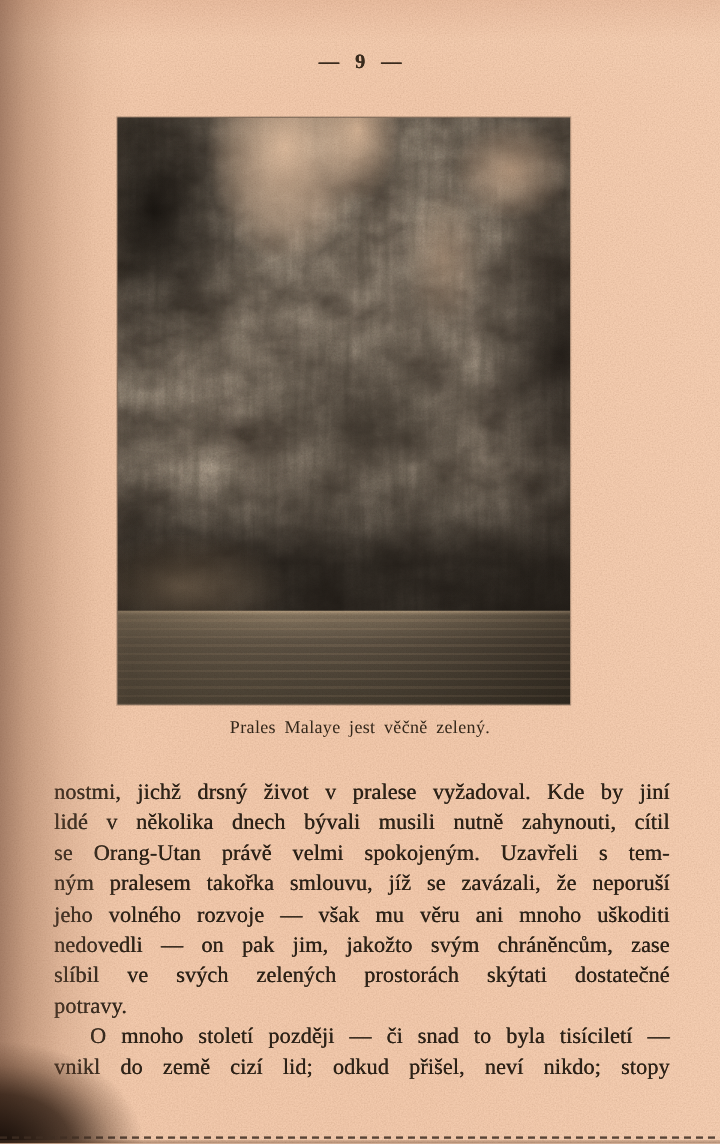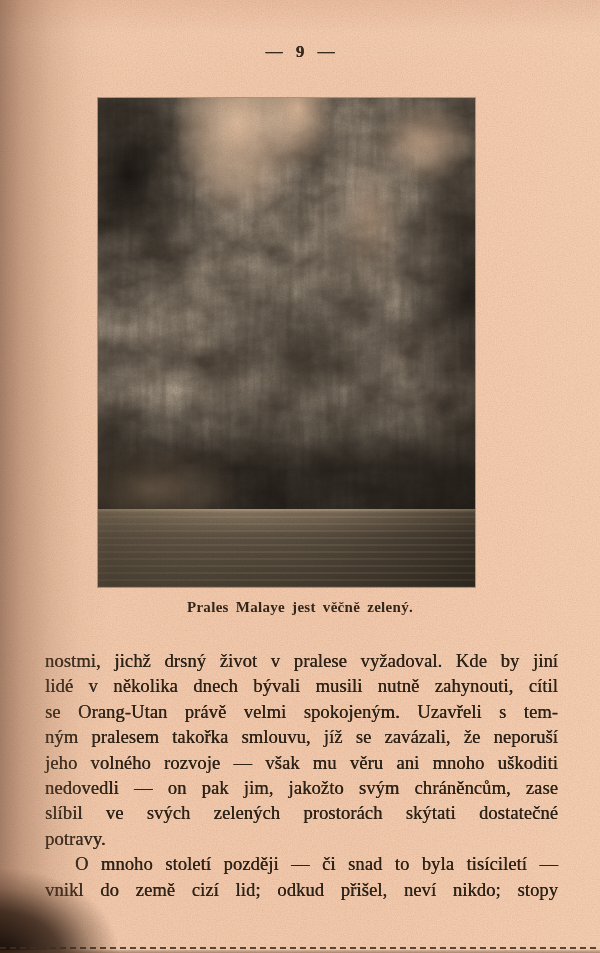--- a/index.html
+++ b/index.html
@@ -99,21 +99,21 @@
       linear-gradient(to bottom, #877761 0%, #5d5244 35%, #4e4537 100%);
   }
   .photo-vignette {
     position: absolute; inset: 0;
     background: radial-gradient(ellipse at 50% 45%, rgba(0,0,0,0) 55%, rgba(16,12,8,0.38) 100%);
     pointer-events: none;
   }
   .caption {
     position: absolute; top: 599px; left: 0; width: 100%;
     text-align: center;
-    font-size: 15px; font-weight: bold;
+    font-size: 15px; font-weight: normal;
     word-spacing: 3px; letter-spacing: 0.3px;
     color: #33271a;
   }
   
   .body-text {
     position: absolute; left: 45px; top: 649px; width: 513px;
     font-size: 18.5px; line-height: 25.4px;
     letter-spacing: 0.1px;
     text-shadow: 0.3px 0 0 currentColor;
     color: #2e2318;

